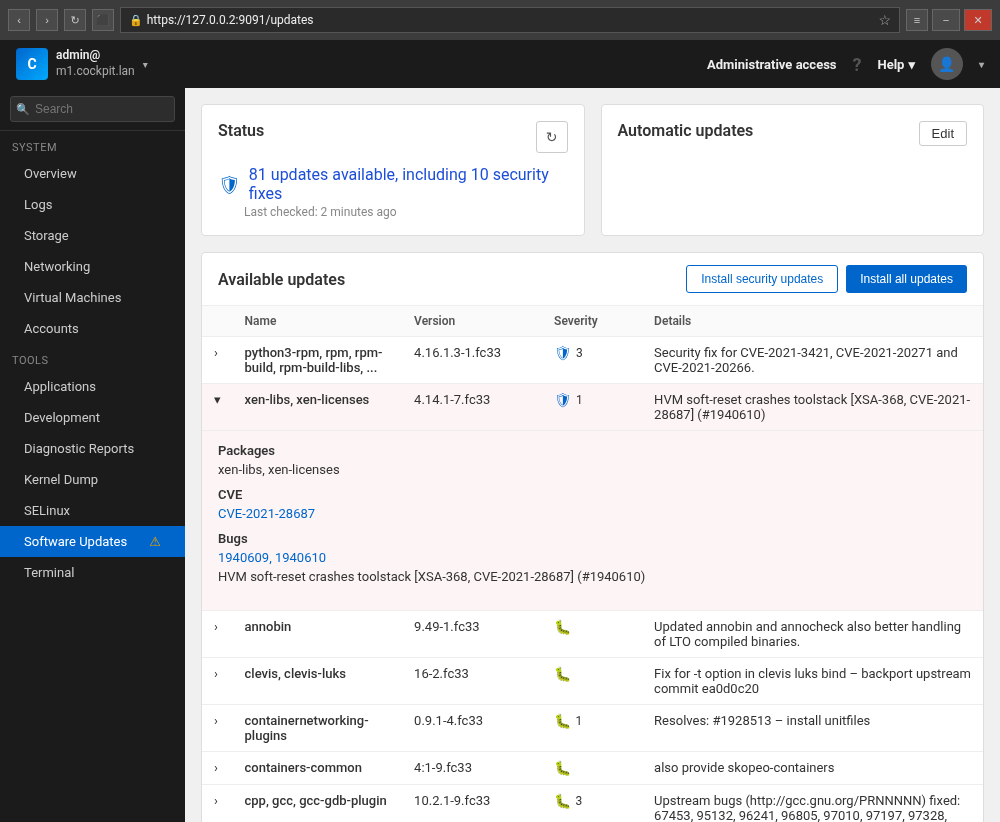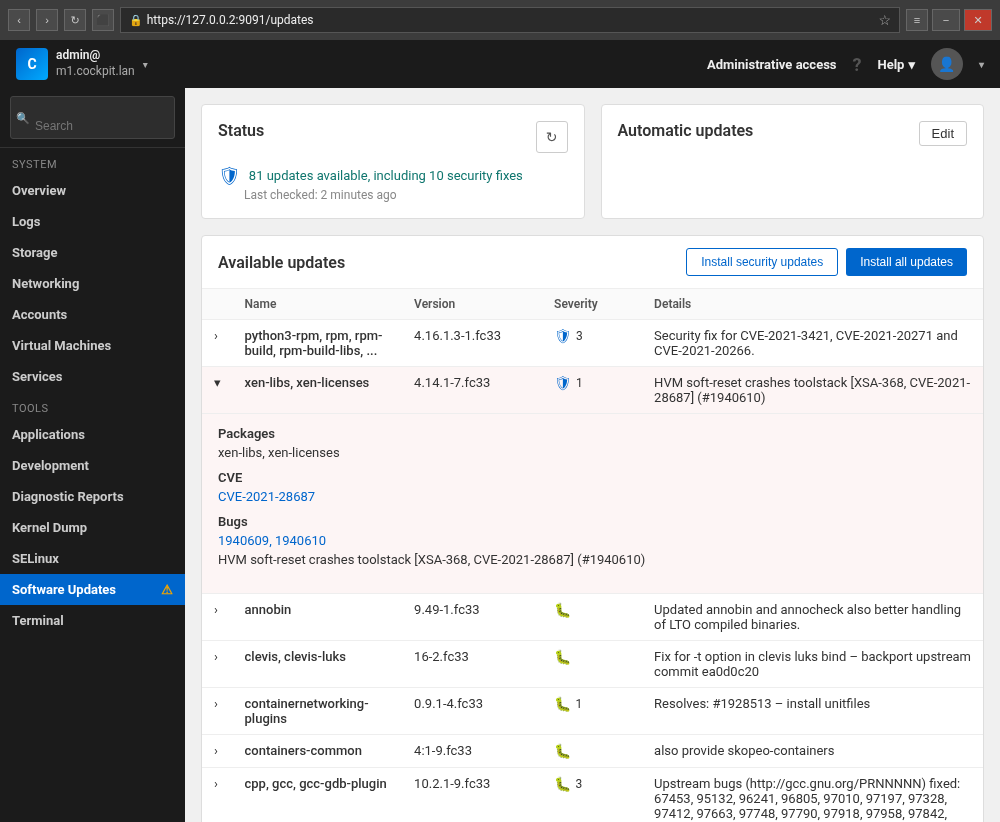--- a/index.html
+++ b/index.html
@@ -113,21 +113,21 @@
     }
     .sidebar-search {
       padding: 8px 10px;
       border-bottom: 1px solid #333;
     }
     .sidebar-search-input {
       width: 100%;
       background: #2d2d2d;
       border: 1px solid #444;
       color: #ccc;
-      padding: 22px 8px 5px 24px;
+      padding: 5px 8px 5px 24px;
       font-size: 12px;
       border-radius: 3px;
       outline: none;
     }
     .sidebar-search-wrap {
       position: relative;
     }
     .sidebar-search-icon {
       position: absolute;
       left: 6px;
@@ -137,28 +137,27 @@
       font-size: 11px;
     }
     .sidebar-section-label {
       font-size: 11px;
       color: #888;
       padding: 10px 12px 4px;
       text-transform: uppercase;
       letter-spacing: 0.5px;
     }
     .sidebar-item {
-      padding: 8px 12px;
+      padding: 8px 24px;
       cursor: pointer;
       color: #ccc;
       font-size: 13px;
       display: flex;
       align-items: flex-start;
       gap: 6px;
-      font-weight: bold;
     }
     .sidebar-item.active {
       background: #0066cc;
       color: white;
     }
     .sidebar-item .warning-icon {
       margin-left: auto;
       color: #f0a500;
       font-size: 13px;
     }
@@ -221,21 +220,21 @@
     }
     .status-info {
       display: flex;
       align-items: center;
       gap: 8px;
     }
     .shield-icon {
       color: #0066cc;
       font-size: 18px;
     }
-    .status-text { font-size: 13px; color: #0f766e; }
+    .status-text { font-size: 16px; color: #1d4ed8; }
     .status-subtext { font-size: 12px; color: #888; margin-top: 2px; margin-left: 26px; }
     .auto-text { font-size: 13px; color: #555; margin-top: 8px; }
 
     
     .updates-section {
       background: white;
       border: 1px solid #ddd;
       border-radius: 4px;
     }
     .updates-header {
@@ -386,27 +385,24 @@
     <div class="sidebar-item">
         <span>Logs</span>
       </div>
     <div class="sidebar-item">
         <span>Storage</span>
       </div>
     <div class="sidebar-item">
         <span>Networking</span>
       </div>
     <div class="sidebar-item">
+        <span>Virtual Machines</span>
+      </div>
+    <div class="sidebar-item">
         <span>Accounts</span>
-      </div>
-    <div class="sidebar-item">
-        <span>Virtual Machines</span>
-      </div>
-    <div class="sidebar-item">
-        <span>Services</span>
       </div>
 
     <div class="sidebar-section-label">Tools</div>
     <div class="sidebar-item">
         <span>Applications</span>
       </div>
     <div class="sidebar-item">
         <span>Development</span>
       </div>
     <div class="sidebar-item">

